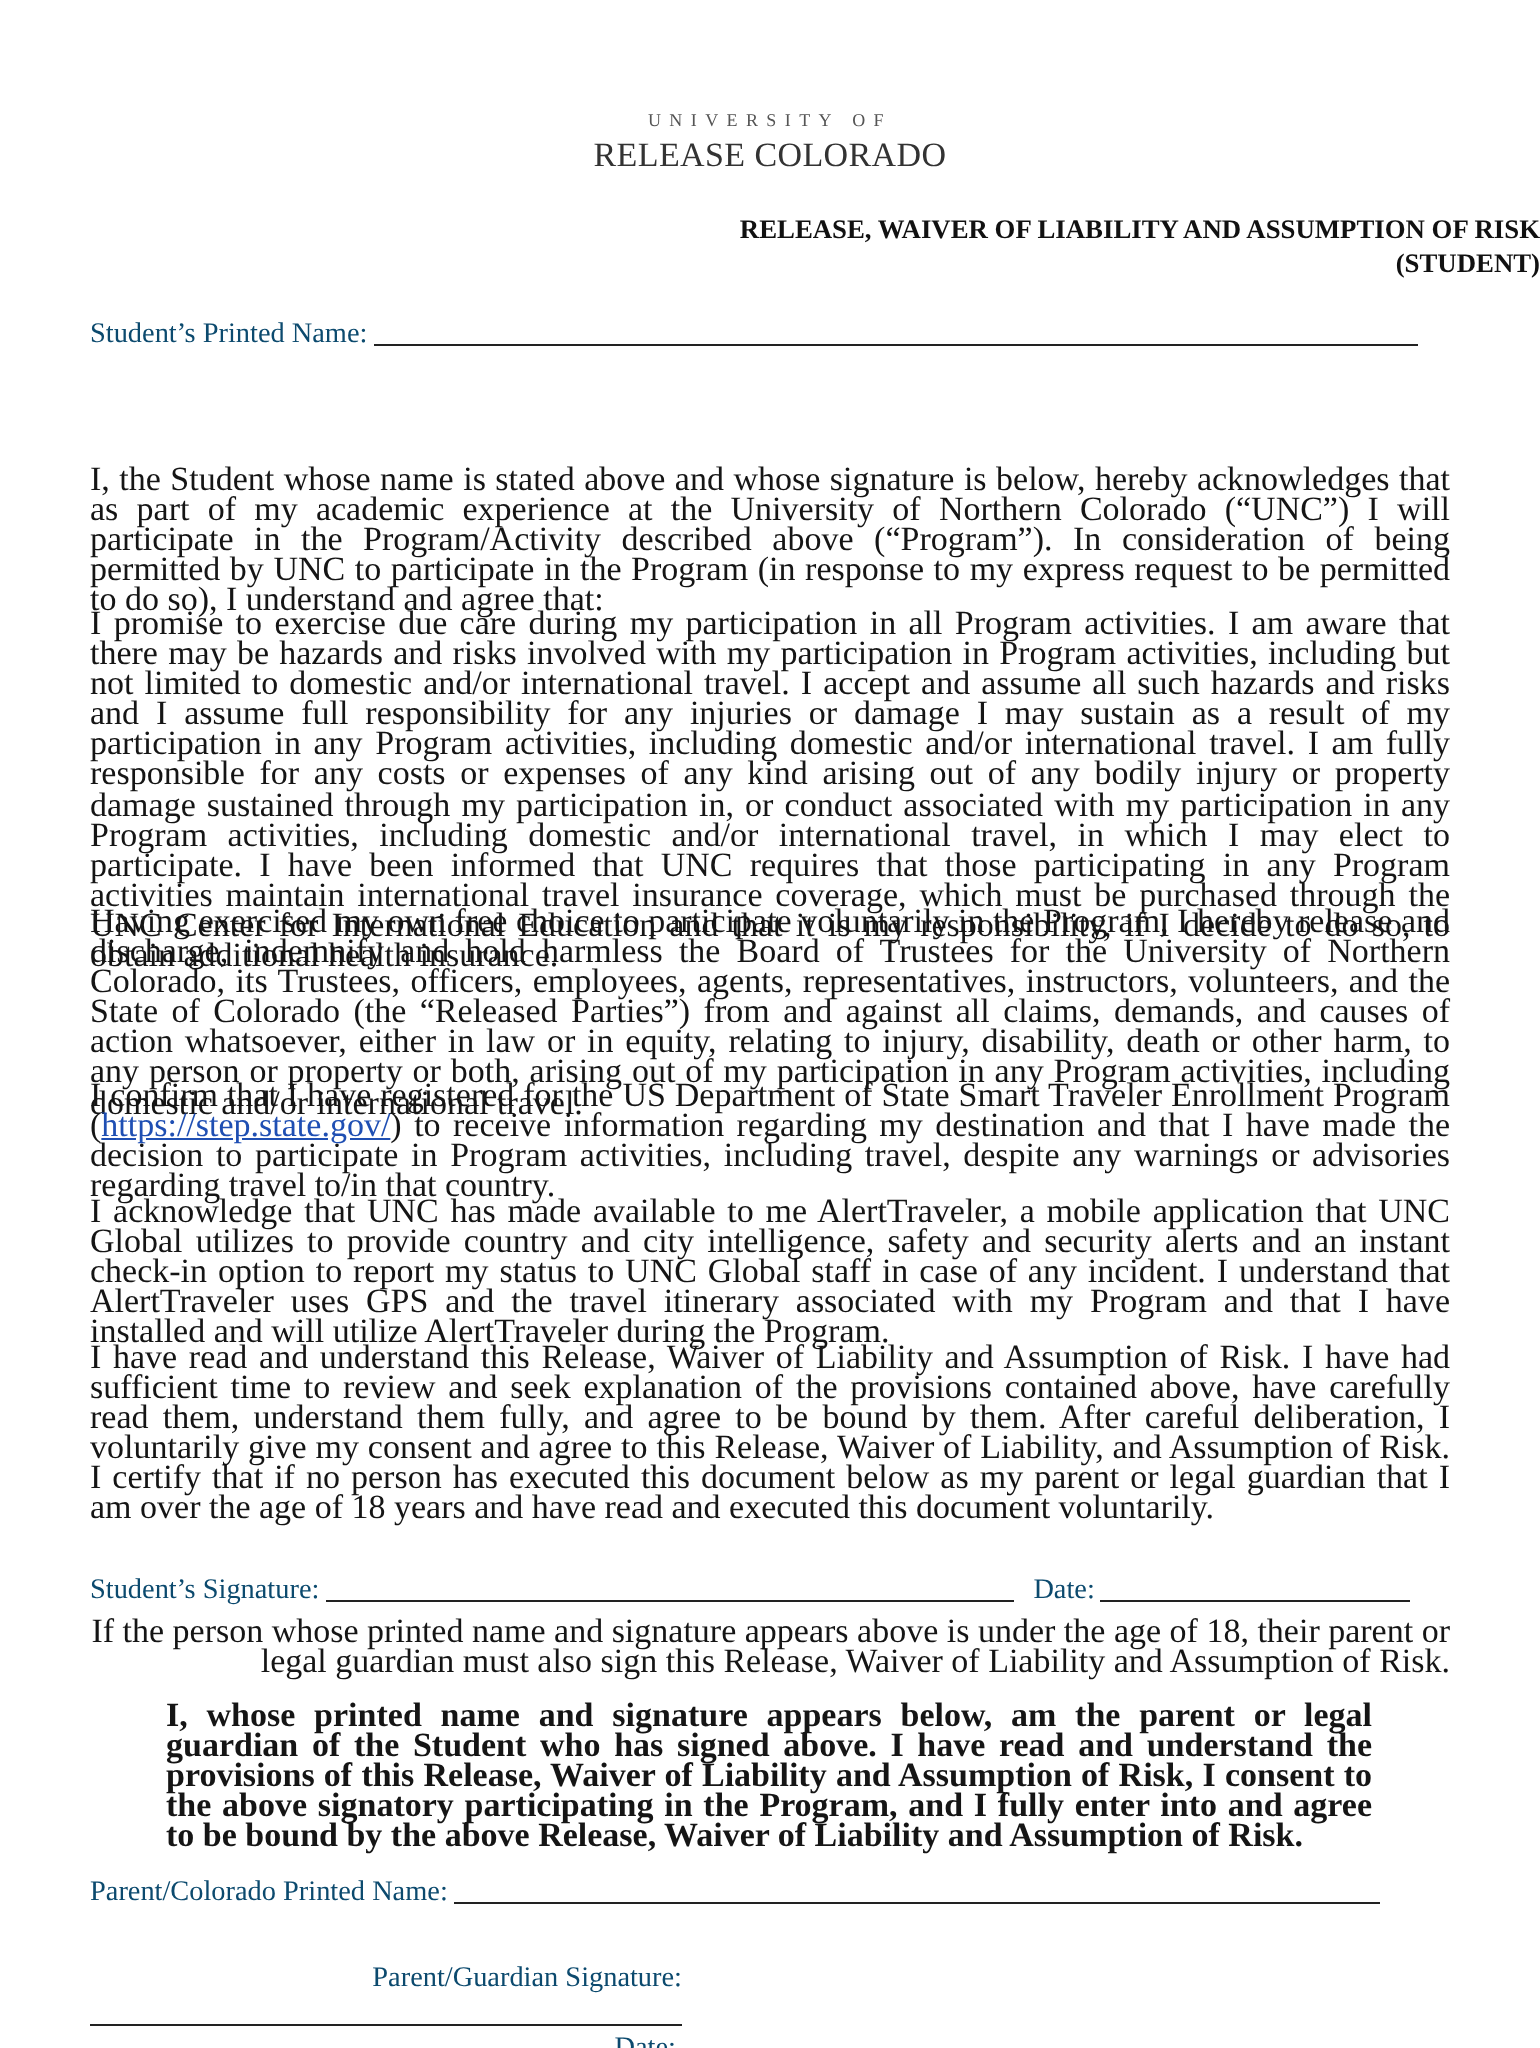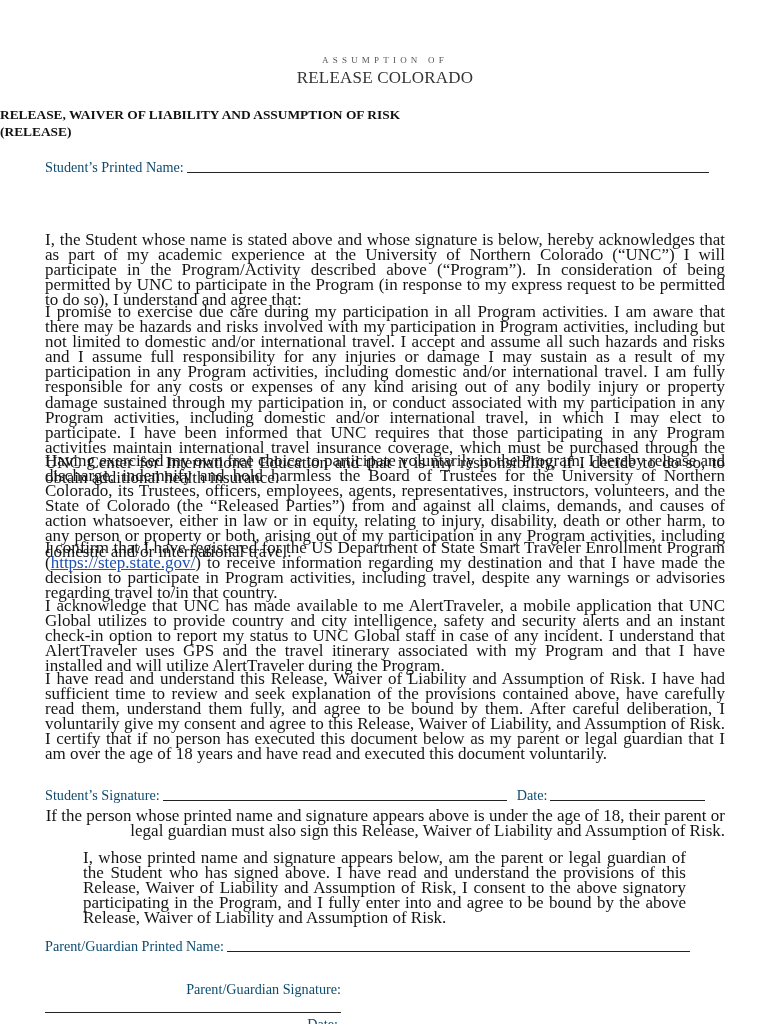--- a/index.html
+++ b/index.html
@@ -14,55 +14,55 @@
   .logo-top {
     font-family: "Liberation Serif", serif; font-size: 9px; letter-spacing: 4.2px;
     color: #555; line-height: 12px; display: block;
   }
   .logo-main {
     font-family: "Liberation Serif", serif; font-size: 17px; color: #333;
     letter-spacing: 0.2px; line-height: 20px; display: block; margin-top: 2px;
   }
 
   .title {
-    position: absolute; top: 106px; left: 0; width: 770px; text-align: left;
+    position: absolute; top: 106px; left: 0; width: 770px; text-align: right;
     font-family: "Liberation Serif", serif; font-weight: bold; font-size: 13.4px; line-height: 17px;
     color: #111;
   }
 
   .field-line {
     position: absolute; left: 45px; font-family: "Liberation Serif", serif;
     font-size: 14.2px; color: #0c4a6e; display: flex; align-items: flex-end; white-space: nowrap;
   }
   .field-line .label { padding-right: 3px; }
   .field-line .blank {
     display: inline-block; border-bottom: 1px solid #222; height: 14px; margin-bottom: 3px;
   }
 
   .para {
     position: absolute; left: 45px; width: 680px;
     font-family: "Liberation Serif", serif; font-size: 17px; line-height: 15.1px;
     text-align: justify; color: #151515; margin: 0;
   }
-  .para.indent { left: 83px; width: 603px; }
+  .para.indent { left: 83px; width: 603px; font-weight: bold; }
   .link { color: #1f4fb3; text-decoration: underline; }
 </style>
 </head>
 <body>
 
 <div class="page">
 
   <div class="logo">
-    <span class="logo-top">ASSUMPTION OF</span>
+    <span class="logo-top">UNIVERSITY OF</span>
     <span class="logo-main">RELEASE COLORADO</span>
   </div>
 
   <div class="title">
     <div>RELEASE, WAIVER OF LIABILITY AND ASSUMPTION OF RISK</div>
-    <div>(RELEASE)</div>
+    <div>(STUDENT)</div>
   </div>
 
   <div class="field-line" style="top:158px;">
     <span class="label">Student’s Printed Name:</span>
     <span class="blank" style="width:522px;"></span>
   </div>
 
 
   <p class="para" style="top:232px;">I, the Student whose name is stated above and whose signature is below, hereby acknowledges that as part of my academic experience at the University of Northern Colorado (“UNC”) I will participate in the Program/Activity described above (“Program”). In consideration of being permitted by UNC to participate in the Program (in response to my express request to be permitted to do so), I understand and agree that:</p>
   <p class="para" style="top:304px;">I promise to exercise due care during my participation in all Program activities. I am aware that there may be hazards and risks involved with my participation in Program activities, including but not limited to domestic and/or international travel. I accept and assume all such hazards and risks and I assume full responsibility for any injuries or damage I may sustain as a result of my participation in any Program activities, including domestic and/or international travel.  I am fully responsible for any costs or expenses of any kind arising out of any bodily injury or property damage sustained through my participation in, or conduct associated with my participation in any Program activities, including domestic and/or international travel, in which I may elect to participate.  I have been informed that UNC requires that those participating in any Program activities maintain international travel insurance coverage, which must be purchased through the UNC Center for International Education and that it is my responsibility, if I decide to do so, to obtain additional health insurance.</p>
@@ -77,21 +77,21 @@
     <span class="label">Student’s Signature:</span>
     <span class="blank" style="width:344px;"></span>
     <span class="label" style="margin-left:10px;">Date:</span>
     <span class="blank" style="width:155px;"></span>
   </div>
 
   <p class="para" style="top:808px; text-align:right;">If the person whose printed name and signature appears above is under the age of 18, their parent or legal guardian must also sign this Release, Waiver of Liability and Assumption of Risk.</p>
   <p class="para indent" style="top:850px;">I, whose printed name and signature appears below, am the parent or legal guardian of the Student who has signed above. I have read and understand the provisions of this Release, Waiver of Liability and Assumption of Risk, I consent to the above signatory participating in the Program, and I fully enter into and agree to be bound by the above Release, Waiver of Liability and Assumption of Risk.</p>
 
   <div class="field-line" style="top:937px;">
-    <span class="label">Parent/Guardian Printed Name:</span>
+    <span class="label">Parent/Colorado Printed Name:</span>
     <span class="blank" style="width:463px;"></span>
   </div>
 
   <div class="field-line" style="top:981px;flex-direction:column;">
     <span class="label" style="padding-right:0;">Parent/Guardian Signature:</span>
     <span class="blank" style="width:296px;"></span>
     <span class="label" style="margin-left:12px;">Date:</span>
     <span class="blank" style="width:153px;"></span>
   </div>
 

